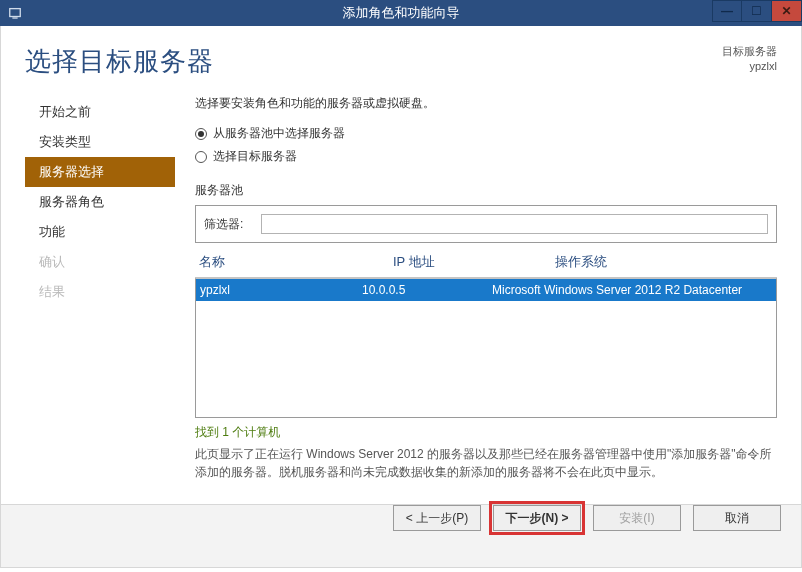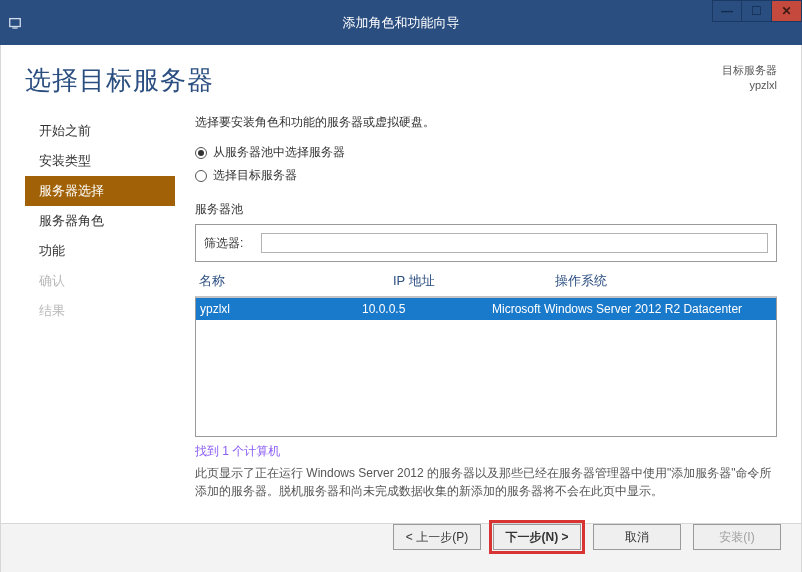--- a/index.html
+++ b/index.html
@@ -6,21 +6,21 @@
   body {
     margin: 0;
     font-family: "Microsoft YaHei", "Segoe UI", Tahoma, sans-serif;
     font-size: 12px;
     background: #fff;
     width: 802px;
     height: 572px;
     overflow: hidden;
   }
   .titlebar {
-    height: 45px;
+    height: 26px;
     background: #2b4e80;
     color: #fff;
     display: flex;
     align-items: center;
     position: relative;
     gap: 16px;
   }
   .titlebar .app-icon {
     width: 30px; height: 30px;
     display: flex; align-items: center; justify-content: center;
@@ -144,21 +144,21 @@
     height: 140px;
     overflow: auto;
     background:#fff;
   }
   .row {
     display:flex;
     padding: 4px 4px;
     font-size:12px;
   }
   .row.selected { background:#1979ca; color:#fff; }
-  .count { color:#8b5cf6; margin-top:6px; font-size:12px; }
+  .count { color:#4d7c0f; margin-top:6px; font-size:12px; }
   .desc { color:#555; font-size:12px; line-height:1.5; margin-top:4px; }
   .footer {
     height: 63px;
     border-top: 1px solid #d7d7d7;
     display:flex;
     justify-content:flex-end;
     gap: 12px;
     padding: 0 20px;
     background:#f3f3f3;
   }
@@ -257,17 +257,17 @@
       </div>
 
       <div class="count">找到 1 个计算机</div>
       <div class="desc">此页显示了正在运行 Windows Server 2012 的服务器以及那些已经在服务器管理器中使用"添加服务器"命令所添加的服务器。脱机服务器和尚未完成数据收集的新添加的服务器将不会在此页中显示。</div>
     </div>
   </div>
 
   <div class="footer">
     <div class="btn">&lt; 上一步(P)</div>
     <div class="btn primary-highlight">下一步(N) &gt;</div>
+    <div class="btn disabled">安装(I)</div>
     <div class="btn">取消</div>
-    <div class="btn disabled">安装(I)</div>
   </div>
 
 </div>
 
 </body></html>

